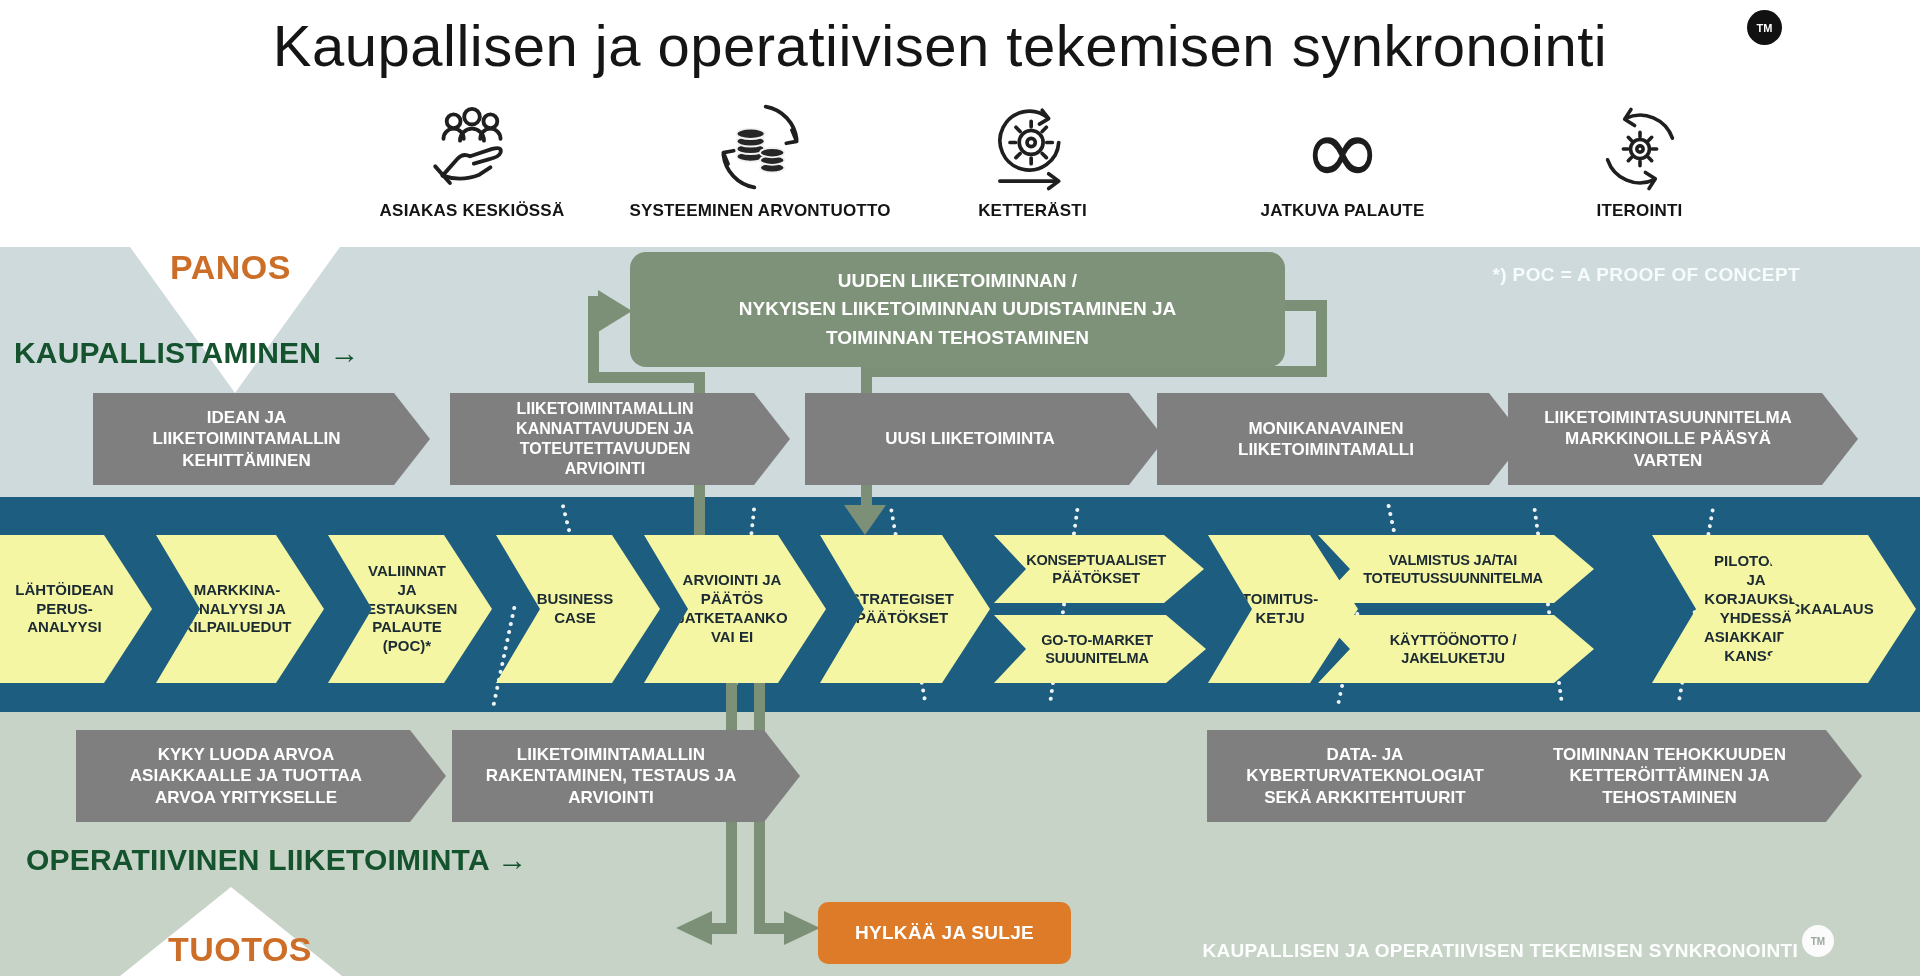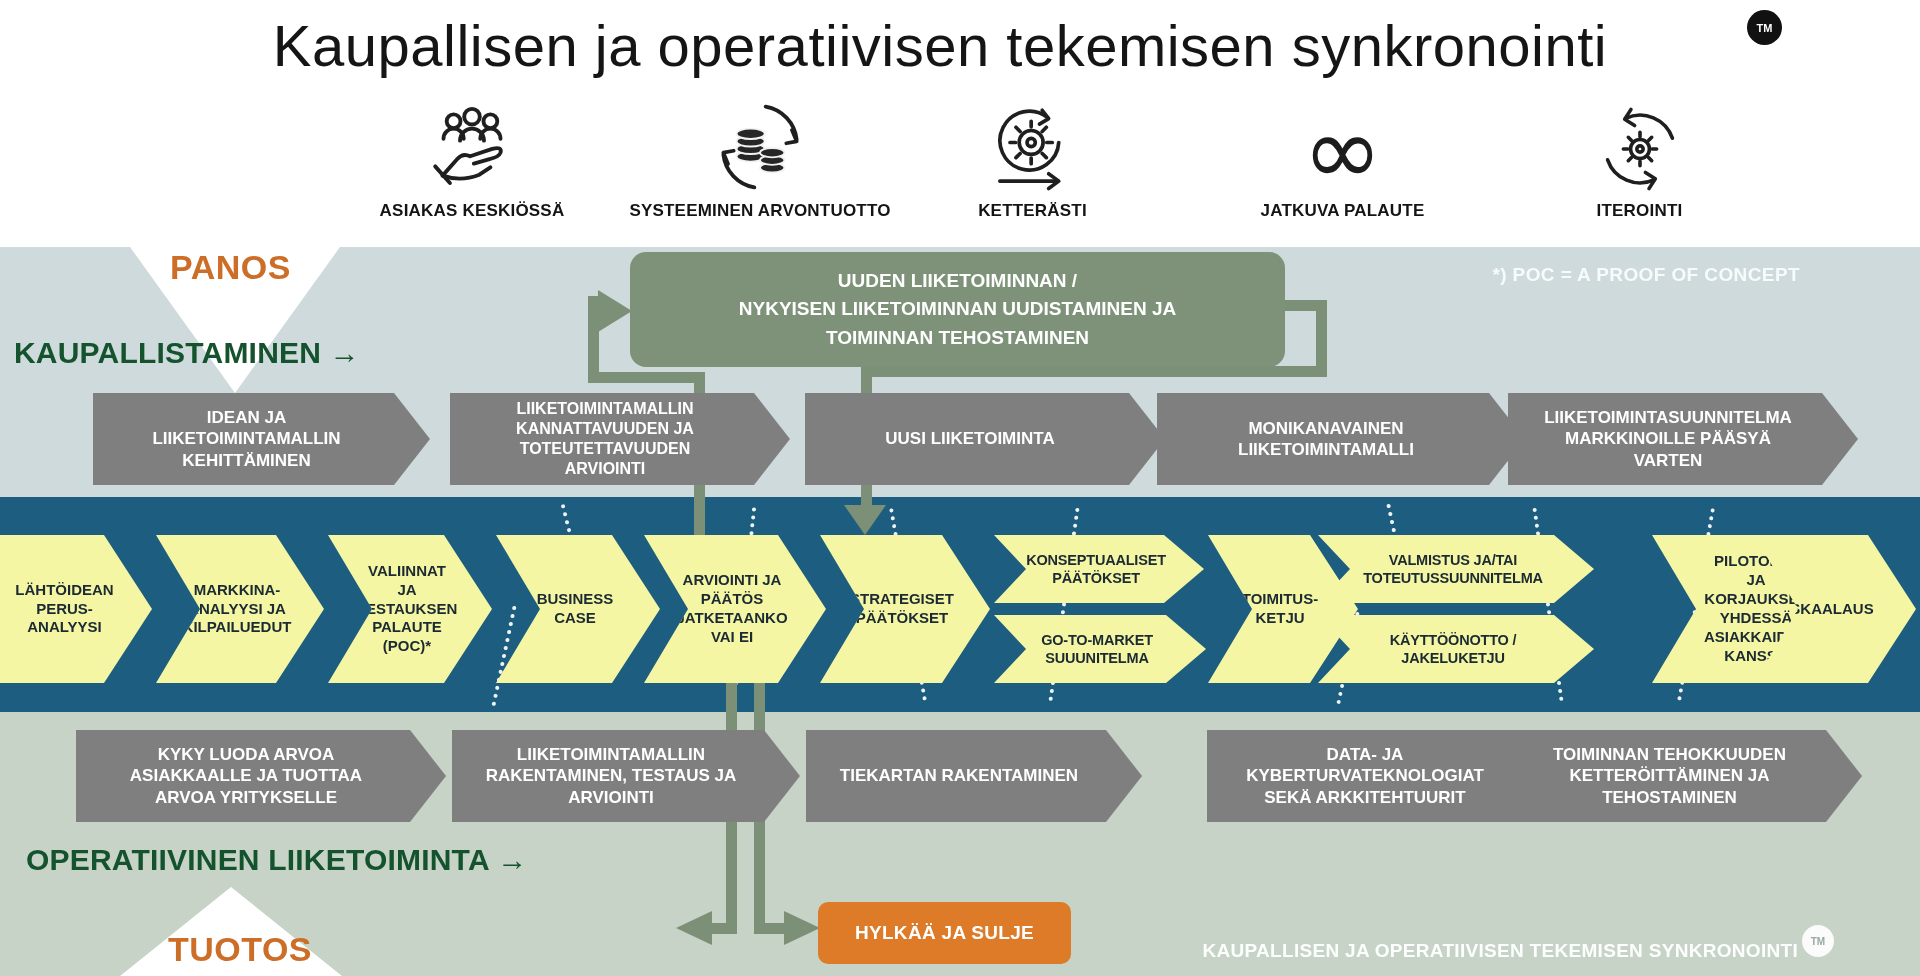--- a/index.html
+++ b/index.html
@@ -237,21 +237,20 @@
 ASIAKKAIDEN
 KANSSA</div>
   <div class="yarrow pre" style="left:1754px;width:162px;">SKAALAUS</div>
 
   <div class="garrow grow2 pre" style="left:76px;width:370px;">KYKY LUODA ARVOA
 ASIAKKAALLE JA TUOTTAA
 ARVOA YRITYKSELLE</div>
   <div class="garrow grow2 pre" style="left:452px;width:348px;">LIIKETOIMINTAMALLIN
 RAKENTAMINEN, TESTAUS JA
 ARVIOINTI</div>
-  <div class="garrow grow2 pre" style="left:806px;width:336px;">TIEKARTAN RAKENTAMINEN</div>
   <div class="garrow grow2 pre" style="left:1192px;width:346px;margin-left:15px;">DATA- JA
 KYBERTURVATEKNOLOGIAT
 SEKÄ ARKKITEHTUURIT</div>
   <div class="garrow grow2 pre" style="left:1507px;width:355px;">TOIMINNAN TEHOKKUUDEN
 KETTERÖITTÄMINEN JA
 TEHOSTAMINEN</div>
 
   <div class="white-tri" style="left:120px;top:887px;width:222px;height:89px;clip-path:polygon(50% 0,100% 100%,0 100%);"></div>
   <div class="sec-label orange-label" style="left:168px;top:930px;">TUOTOS</div>
 

